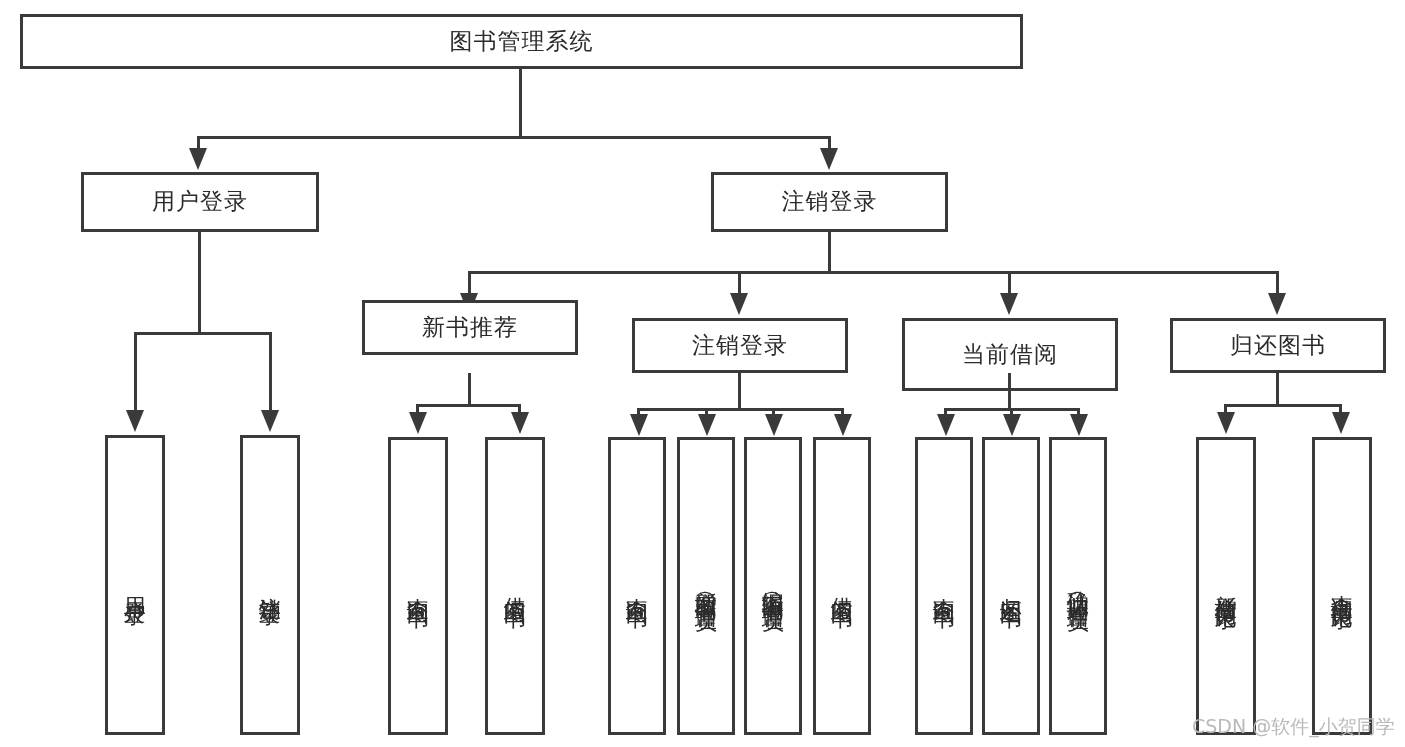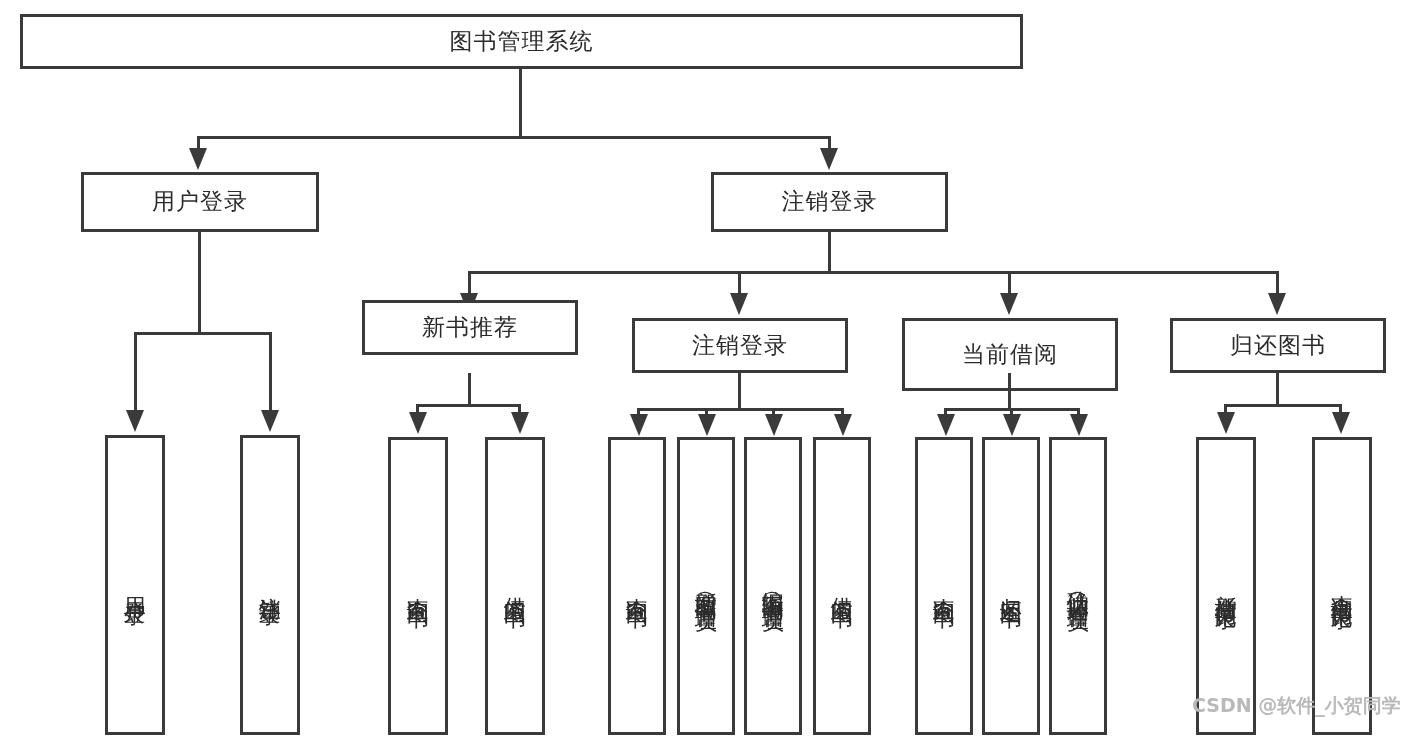--- a/index.html
+++ b/index.html
@@ -197,15 +197,15 @@
   <div class="edge-v" style="left:1339px; top:404px; height:12px;"></div>
   <div class="arrow" style="left:1332px; top:412px;"></div>
 
   <div class="node vert" style="left:1196px; top:437px; width:60px; height:298px;">
     <span class="vtxt">新增借阅记录</span>
   </div>
   <div class="node vert" style="left:1312px; top:437px; width:60px; height:298px;">
     <span class="vtxt">查询借阅记录</span>
   </div>
 
-  <div class="watermark" style="left:1192px; top:693px;font-weight:bold;">CSDN @软件_小贺同学</div>
+  <div class="watermark" style="left:1192px; top:714px;">CSDN @软件_小贺同学</div>
 
 </div>
 
 </body></html>

